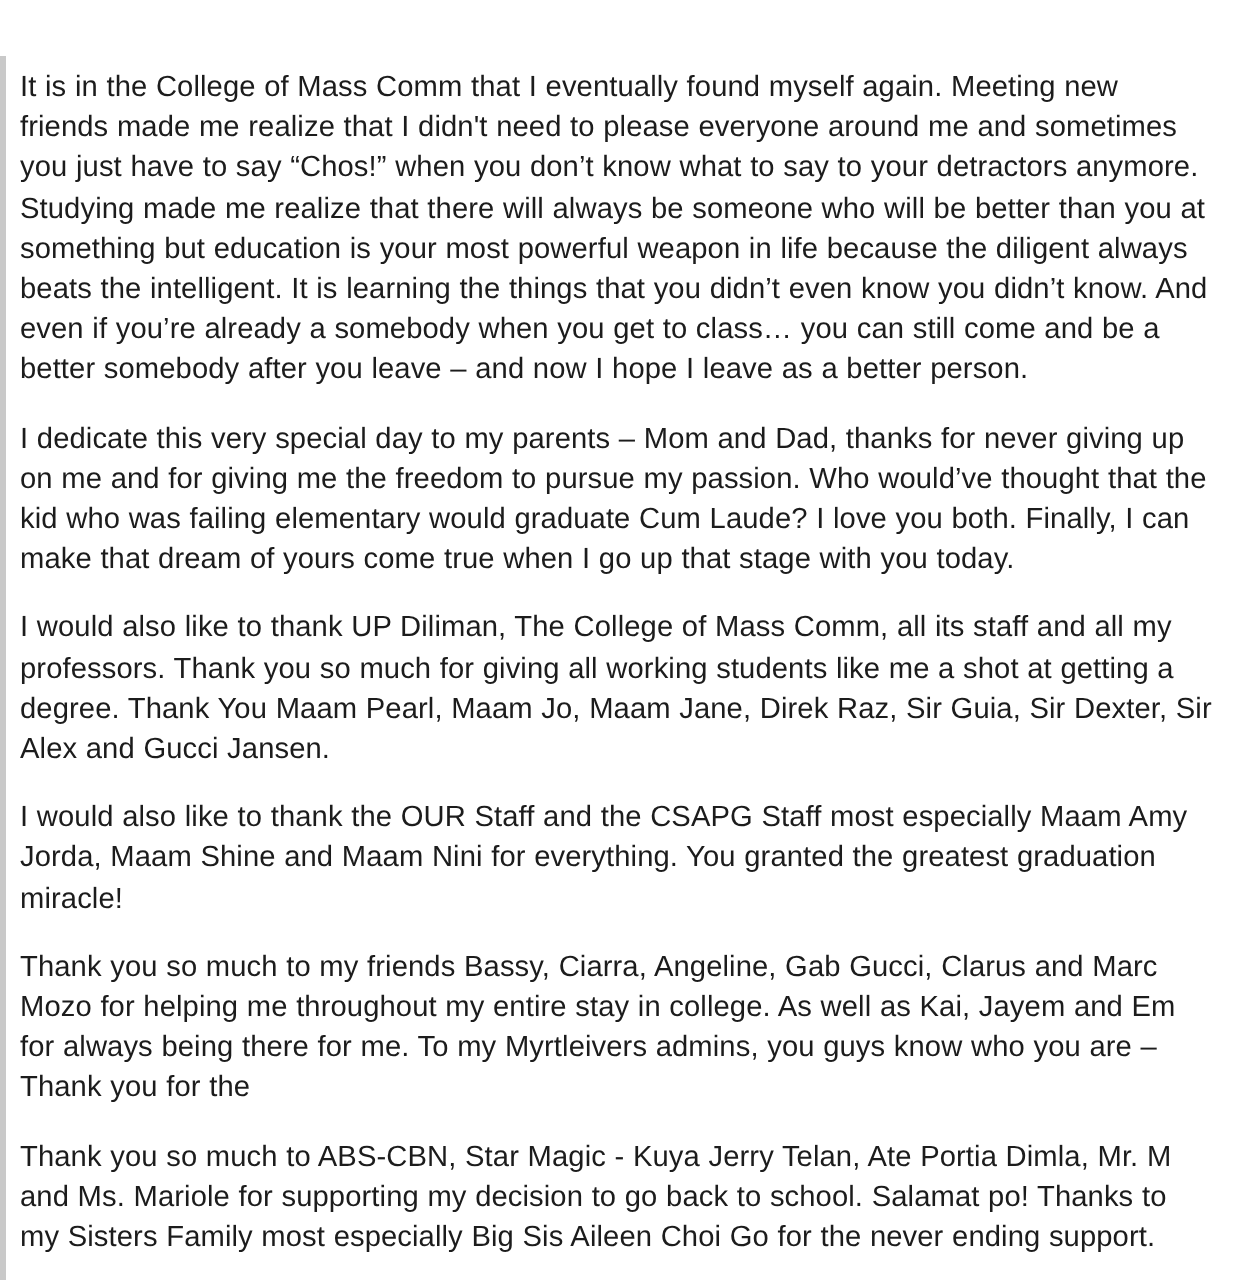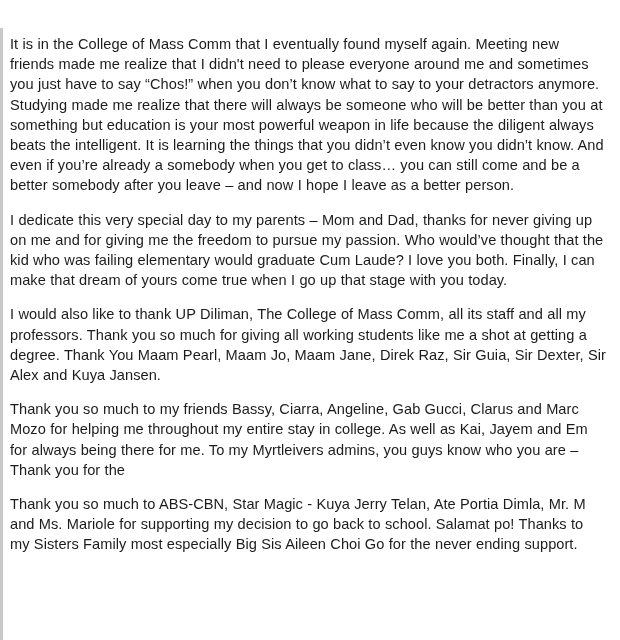--- a/index.html
+++ b/index.html
@@ -48,17 +48,18 @@
   }
 </style>
 </head>
 <body>
 
 <div id="page">
   <div class="left-rule"></div>
   <div class="doc-body">
     <p class="para">It is in the College of Mass Comm that I eventually found myself again. Meeting new friends made me realize that I didn't need to please everyone around me and sometimes you just have to say “Chos!” when you don’t know what to say to your detractors anymore. Studying made me realize that there will always be someone who will be better than you at something but education is your most powerful weapon in life because the diligent always beats the intelligent. It is learning the things that you didn’t even know you didn’t know. And even if you’re already a somebody when you get to class… you can still come and be a better somebody after you leave – and now I hope I leave as a better person.</p>
     <p class="para">I dedicate this very special day to my parents – Mom and Dad, thanks for never giving up on me and for giving me the freedom to pursue my passion. Who would’ve thought that the kid who was failing elementary would graduate Cum Laude? I love you both. Finally, I can make that dream of yours come true when I go up that stage with you today.</p>
-    <p class="para">I would also like to thank UP Diliman, The College of Mass Comm, all its staff and all my professors. Thank you so much for giving all working students like me a shot at getting a degree. Thank You Maam Pearl, Maam Jo, Maam Jane, Direk Raz, Sir Guia, Sir Dexter, Sir Alex and Kuya Jansen.</p>
+    <p class="para">I would also like to thank UP Diliman, The College of Mass Comm, all its staff and all my professors. Thank you so much for giving all working students like me a shot at getting a degree. Thank You Maam Pearl, Maam Jo, Maam Jane, Direk Raz, Sir Guia, Sir Dexter, Sir Alex and Gucci Jansen.</p>
+    <p class="para">I would also like to thank the OUR Staff and the CSAPG Staff most especially Maam Amy Jorda, Maam Shine and Maam Nini for everything. You granted the greatest graduation miracle!</p>
     <p class="para">Thank you so much to my friends Bassy, Ciarra, Angeline, Gab Gucci, Clarus and Marc Mozo for helping me throughout my entire stay in college. As well as Kai, Jayem and Em for always being there for me. To my Myrtleivers admins, you guys know who you are – Thank you for the</p>
     <p class="para">Thank you so much to ABS-CBN, Star Magic - Kuya Jerry Telan, Ate Portia Dimla, Mr. M and Ms. Mariole for supporting my decision to go back to school. Salamat po! Thanks to my Sisters Family most especially Big Sis Aileen Choi Go for the never ending support.</p>
   </div>
 </div>
 
 </body></html>

